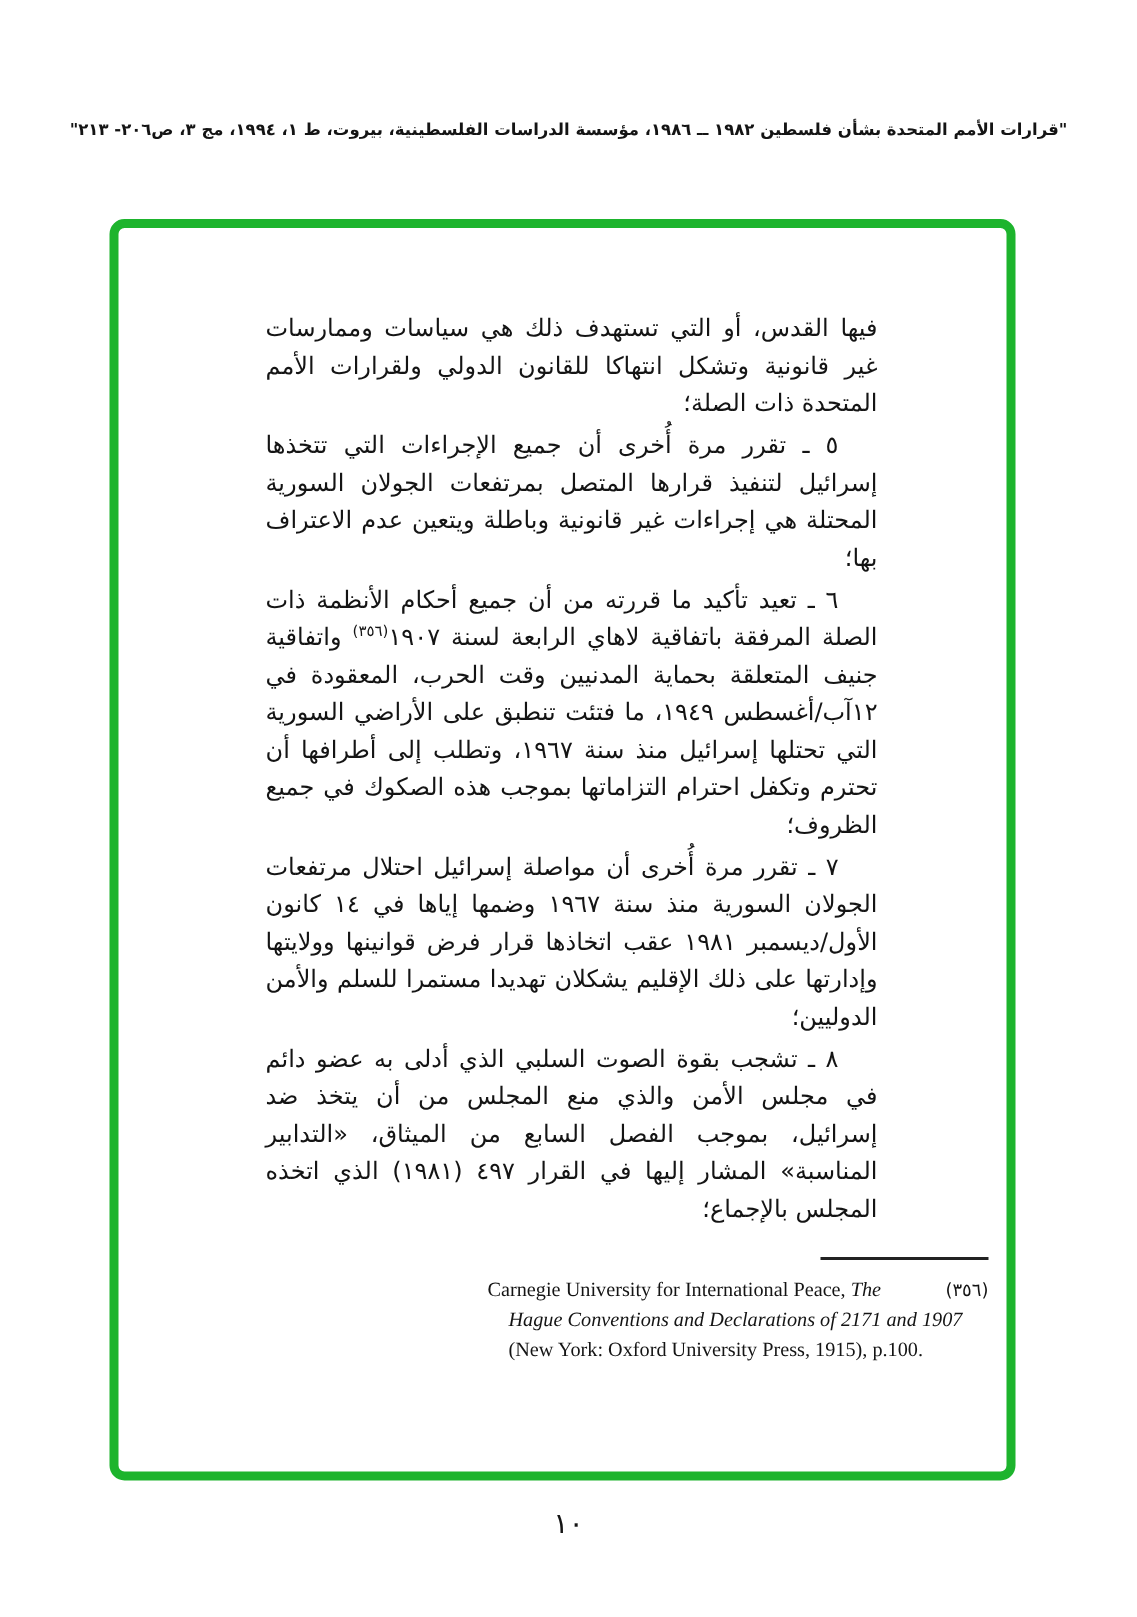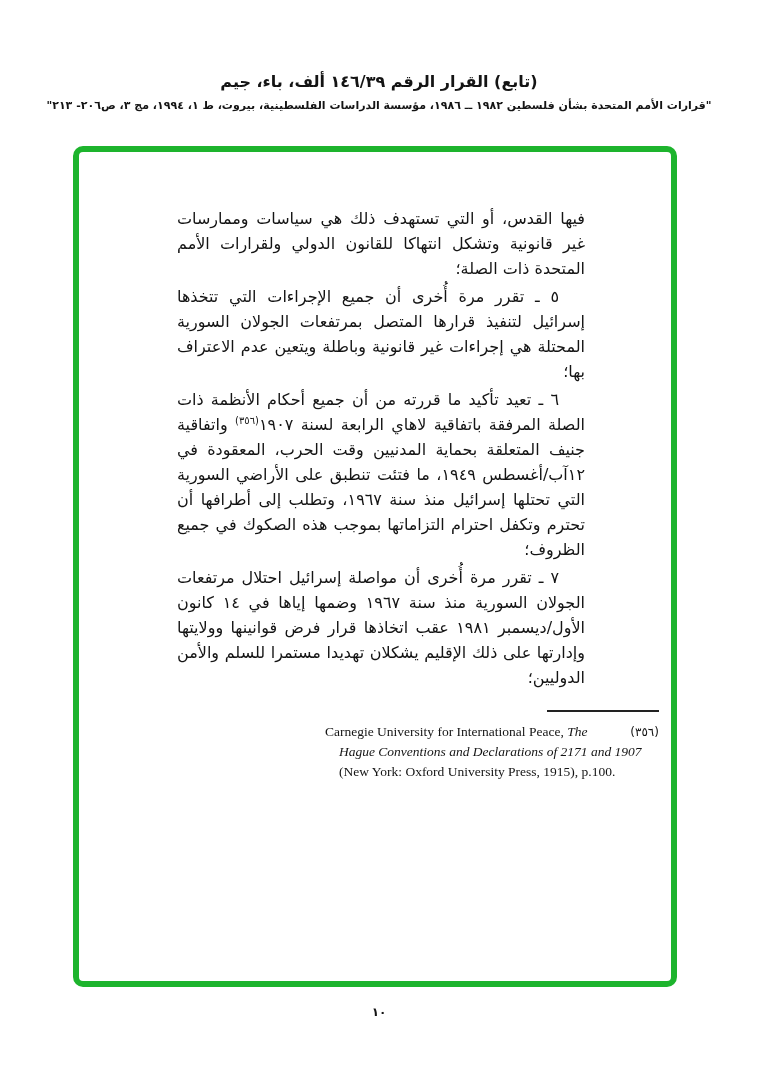--- a/index.html
+++ b/index.html
@@ -17,44 +17,44 @@
   .para.cont{text-indent:0;}
   .para b{font-weight:400;}
   sup.fnref{font-size:10px;line-height:0;}
   .fn-sep{width:112px;border:0;border-top:2px solid #222;margin:20px 12px 10px auto;}
   .footnote{direction:ltr;width:334px;margin:0 12px 0 auto;box-sizing:border-box;
             font-family:"Liberation Serif",serif;font-size:13.5px;line-height:20px;
             text-align:left;padding-left:14px;text-indent:-14px;}
   .fn-marker{float:right;font-family:"DejaVu Sans",sans-serif;font-size:12px;
              text-indent:0;margin-left:8px;}
   .page-num{position:absolute;left:0;right:0;top:1005px;text-align:center;
-            font-size:12px;font-weight:bold;direction:rtl;}
+            font-size:19px;font-weight:normal;direction:rtl;}
 </style>
 </head>
 <body>
 
 <div class="page">
 
   <div class="header">
-    <div class="doc-title">(تابع) القرار الرقم ١٤٦/٣٩ ألف، باء، جيم</div>
     <div class="doc-source">"قرارات الأمم المتحدة بشأن فلسطين ١٩٨٢ ــ ١٩٨٦، مؤسسة الدراسات الفلسطينية، بيروت، ط ١، ١٩٩٤، مج ٣، ص٢٠٦- ٢١٣"</div>
   </div>
 
   <div class="frame">
     <div class="content">
       <div class="body-col">
 
         <p class="para cont"><span>فيها القدس، أو التي تستهدف ذلك هي سياسات وممارسات غير قانونية وتشكل انتهاكا للقانون الدولي ولقرارات الأمم المتحدة ذات الصلة؛</span></p>
 
         <p class="para"><span class="pnum">٥ ـ </span><b>تقرر مرة أُخرى</b><span> أن جميع الإجراءات التي تتخذها إسرائيل لتنفيذ قرارها المتصل بمرتفعات الجولان السورية المحتلة هي إجراءات غير قانونية وباطلة ويتعين عدم الاعتراف بها؛</span></p>
 
         <p class="para"><span class="pnum">٦ ـ </span><b>تعيد تأكيد ما قررته</b><span> من أن جميع أحكام الأنظمة ذات الصلة المرفقة باتفاقية لاهاي الرابعة لسنة ١٩٠٧</span><sup class="fnref">(٣٥٦)</sup><span> واتفاقية جنيف المتعلقة بحماية المدنيين وقت الحرب، المعقودة في ١٢آب/أغسطس ١٩٤٩، ما فتئت تنطبق على الأراضي السورية التي تحتلها إسرائيل منذ سنة ١٩٦٧، وتطلب إلى أطرافها أن تحترم وتكفل احترام التزاماتها بموجب هذه الصكوك في جميع الظروف؛</span></p>
 
         <p class="para"><span class="pnum">٧ ـ </span><b>تقرر مرة أُخرى</b><span> أن مواصلة إسرائيل احتلال مرتفعات الجولان السورية منذ سنة ١٩٦٧ وضمها إياها في ١٤ كانون الأول/ديسمبر ١٩٨١ عقب اتخاذها قرار فرض قوانينها وولايتها وإدارتها على ذلك الإقليم يشكلان تهديدا مستمرا للسلم والأمن الدوليين؛</span></p>
 
+        <p class="para"><span class="pnum">٨ ـ </span><b>تشجب بقوة</b><span> الصوت السلبي الذي أدلى به عضو دائم في مجلس الأمن والذي منع المجلس من أن يتخذ ضد إسرائيل، بموجب الفصل السابع من الميثاق، «التدابير المناسبة» المشار إليها في القرار ٤٩٧ (١٩٨١) الذي اتخذه المجلس بالإجماع؛</span></p>
 
 
 
       </div>
 
       <hr class="fn-sep">
 
       <div class="footnote"><span class="fn-marker">(٣٥٦)</span><span>Carnegie University for International Peace, </span><i>The Hague Conventions and Declarations of 2171 and 1907</i><span> (New York: Oxford University Press, 1915), p.100.</span></div>
 
     </div>

